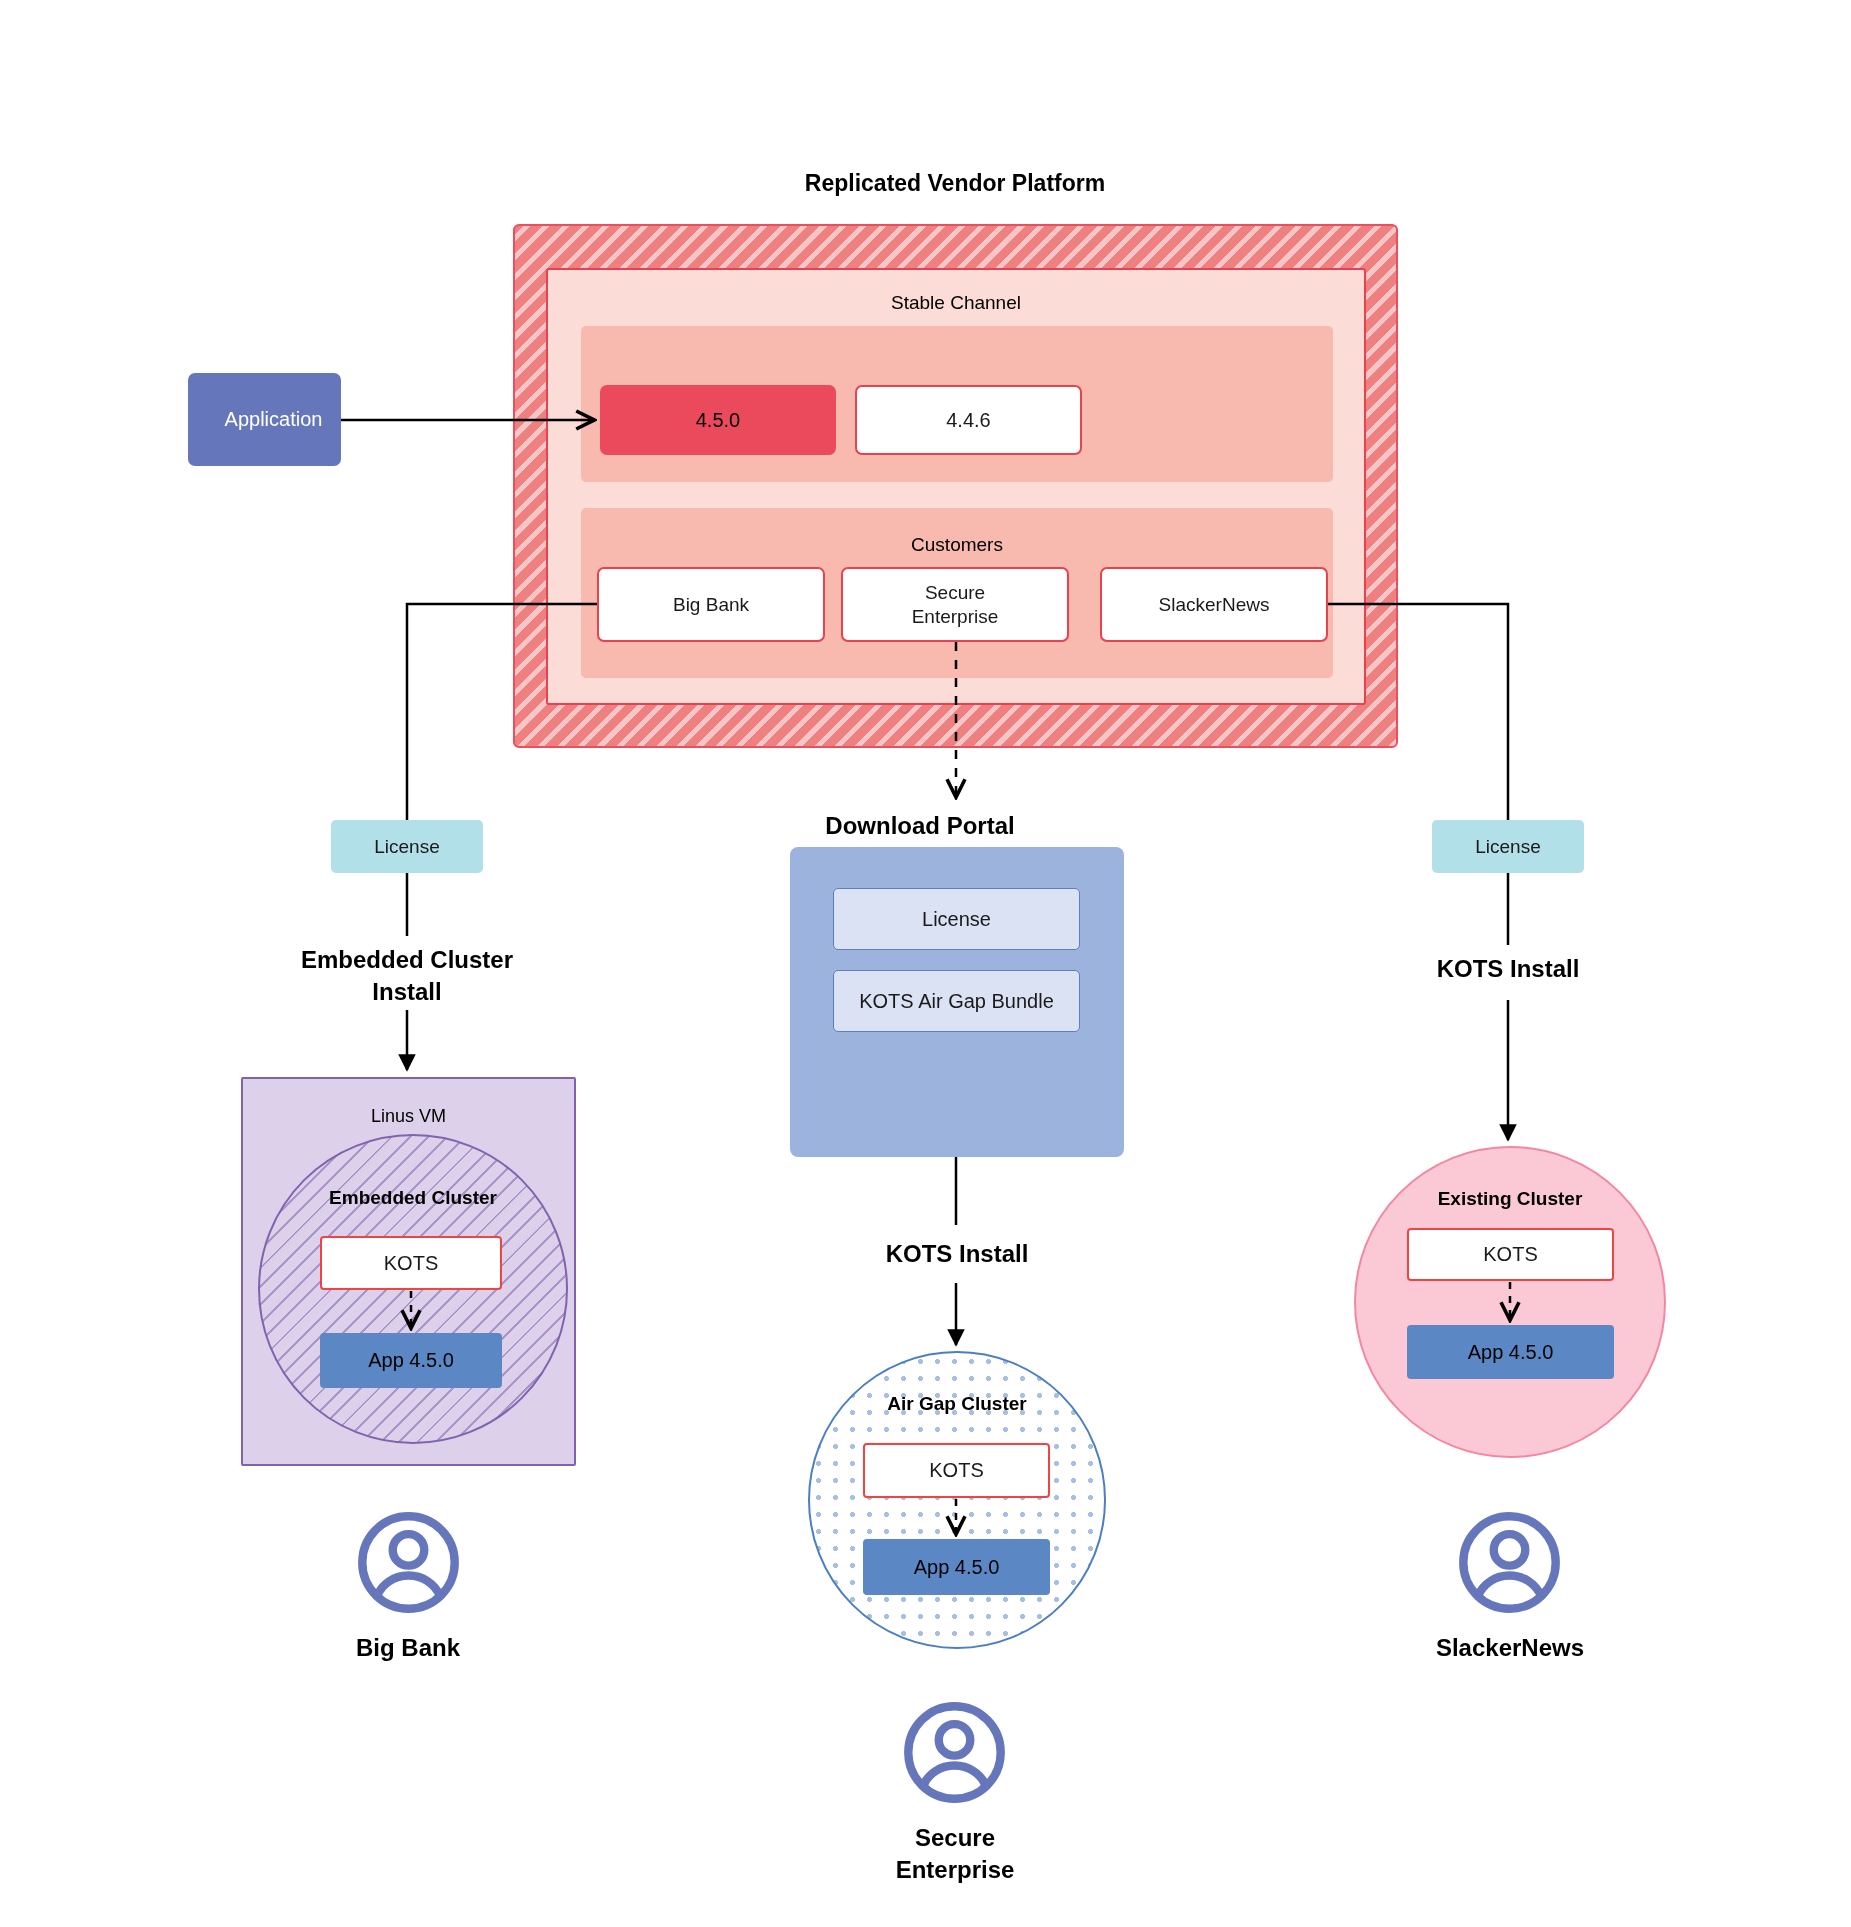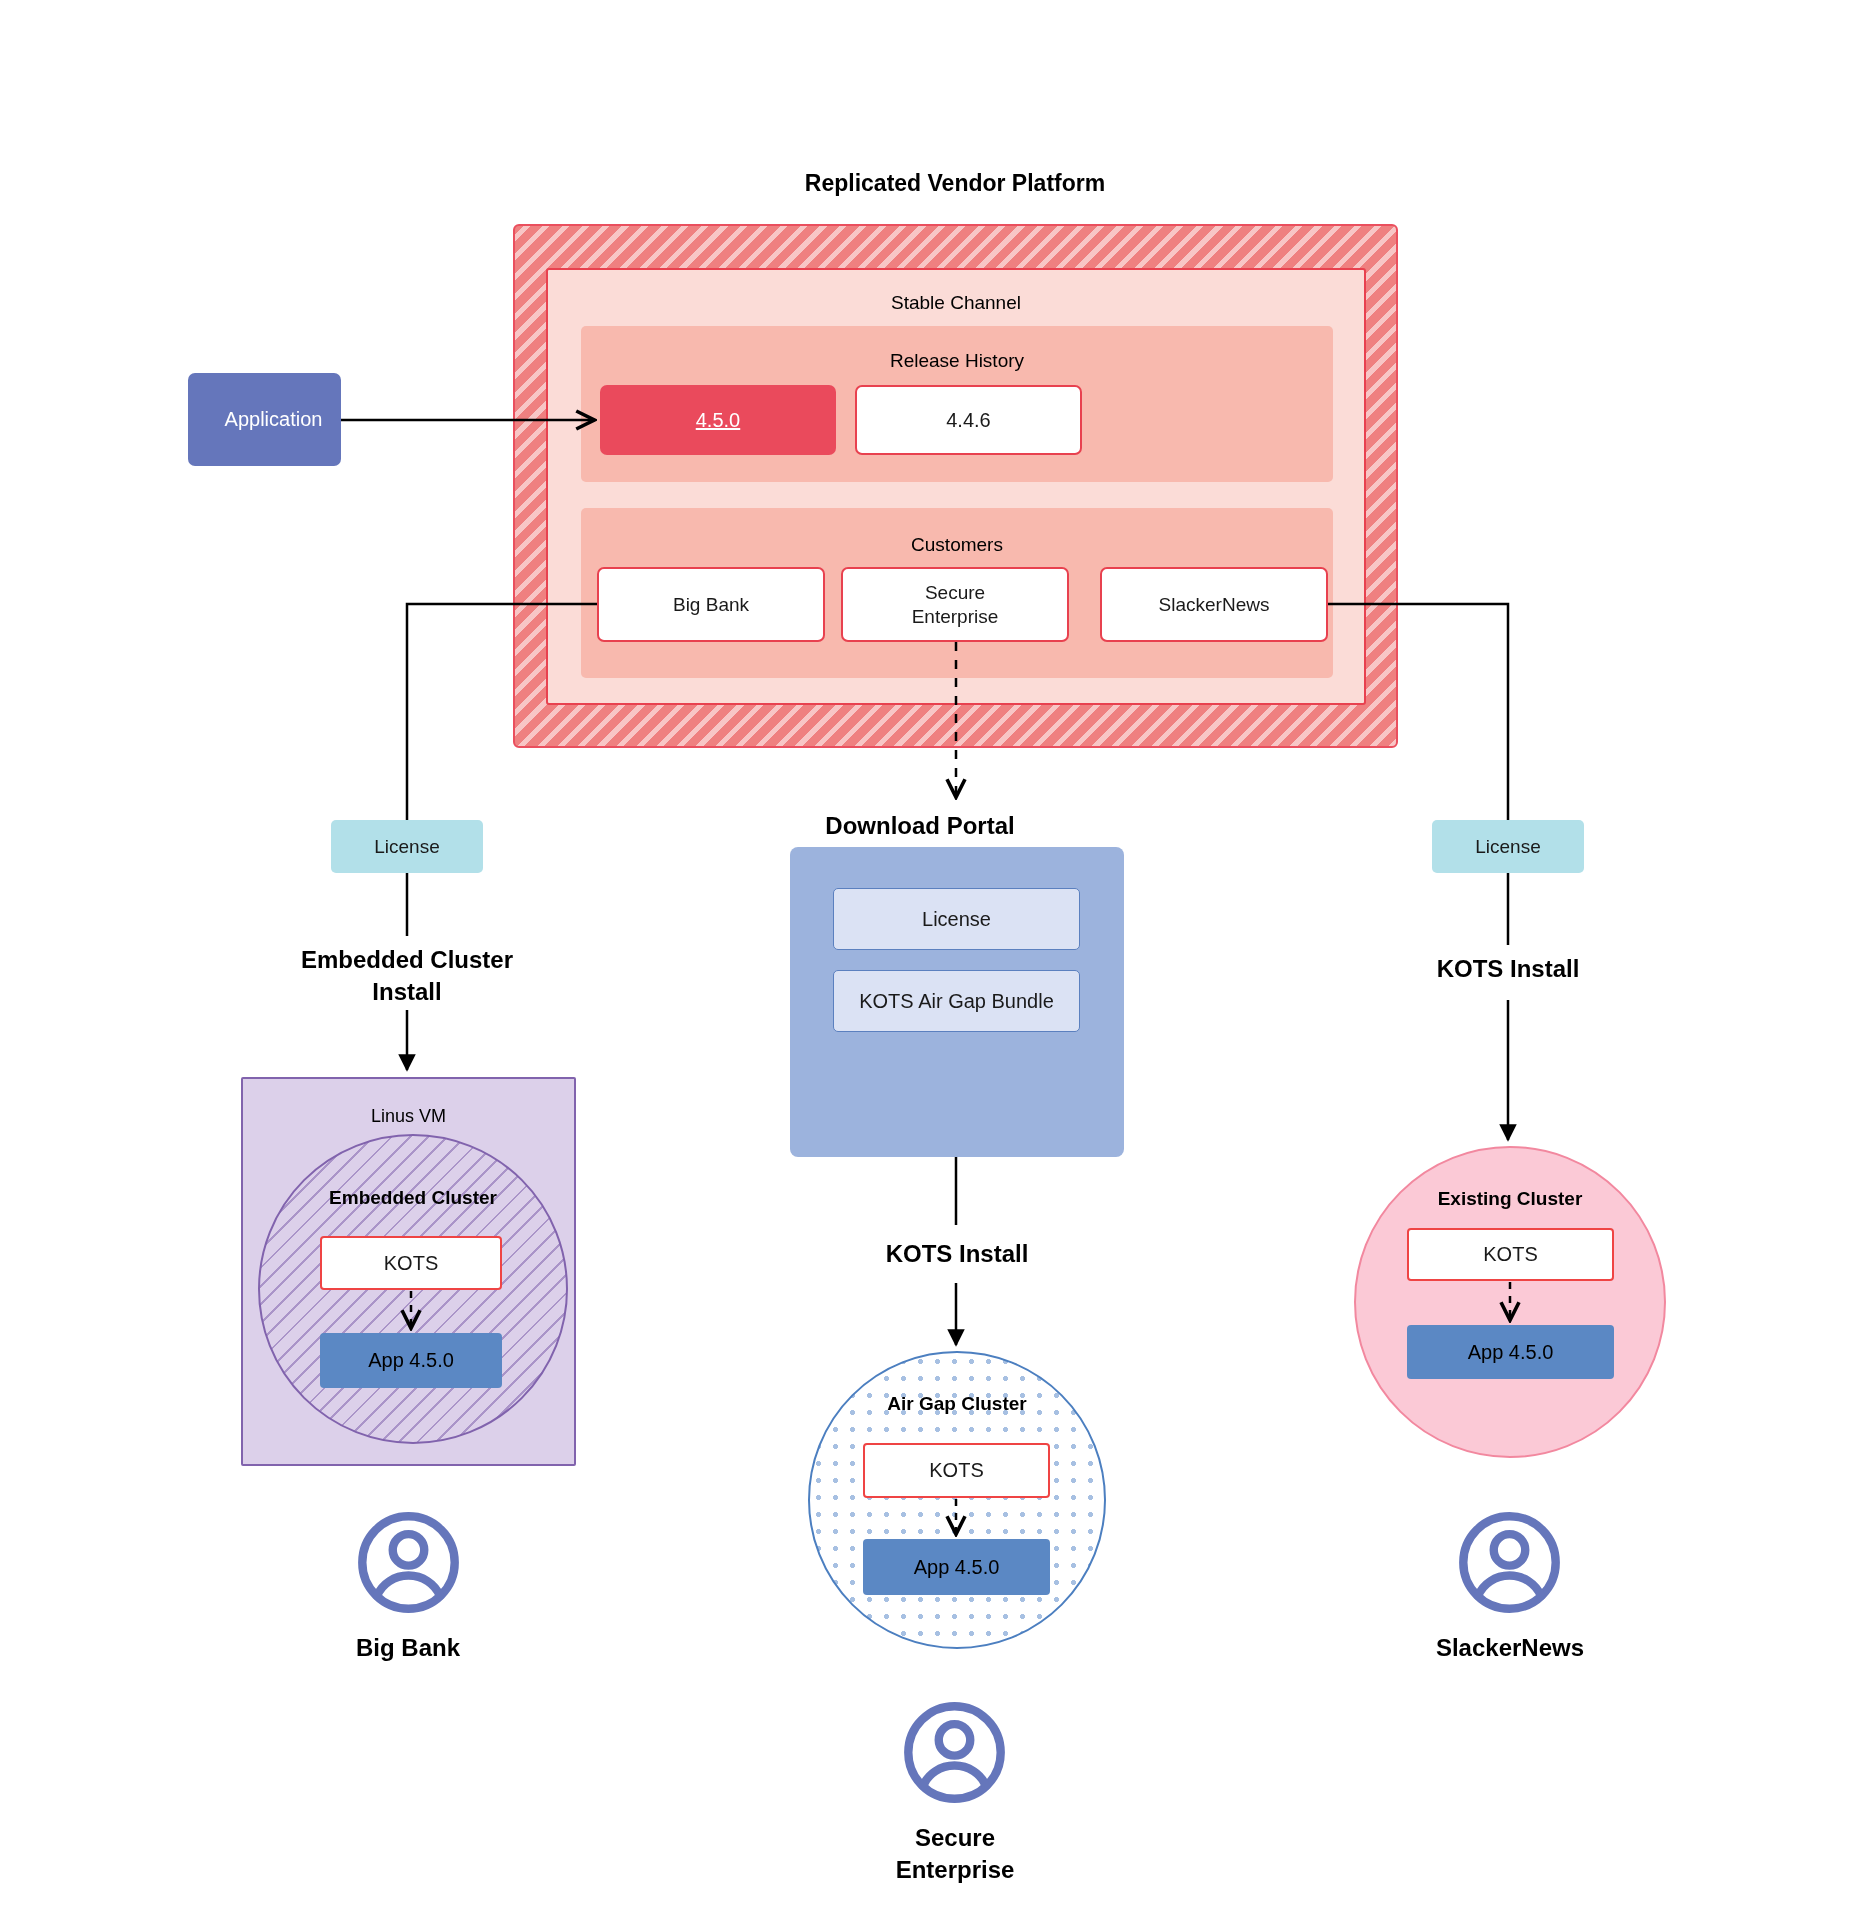--- a/index.html
+++ b/index.html
@@ -56,21 +56,21 @@
     border-radius: 3px;
   }
   .inner-panel {
     background: #f8b9ae;
     border-radius: 5px;
   }
   .rel-current {
     background: #ea4a5c;
     border-radius: 7px;
   }
-  .rel-current .box-text { color: #ffffff; text-decoration: underline; }
+  .rel-current .box-text { color: #000000; }
   .rel-old {
     background: #ffffff;
     border: 2px solid #e8414f;
     border-radius: 7px;
   }
   .customer-chip {
     background: #ffffff;
     border: 2px solid #e8414f;
     border-radius: 7px;
   }
@@ -158,21 +158,20 @@
 <div id="stage">
 
   <div class="lbl title-main" style="left:512px; top:168px; width:886px;">Replicated Vendor Platform</div>
 
   <div class="abs platform-outer" style="left:513px; top:224px; width:885px; height:524px;"></div>
 
   <div class="abs channel-box" style="left:546px; top:268px; width:820px; height:437px;"></div>
   <div class="lbl section-title" style="left:546px; top:290px; width:820px;">Stable Channel</div>
 
   <div class="abs inner-panel" style="left:581px; top:326px; width:752px; height:156px;"></div>
-  <div class="lbl section-title" style="left:581px; top:348px; width:752px;">Release History</div>
 
   <div class="abs rel-current" style="left:600px; top:385px; width:236px; height:70px;">
     <div class="centertext box-text">4.5.0</div>
   </div>
   <div class="abs rel-old" style="left:855px; top:385px; width:227px; height:70px;">
     <div class="centertext box-text">4.4.6</div>
   </div>
 
   <div class="abs inner-panel" style="left:581px; top:508px; width:752px; height:170px;"></div>
   <div class="lbl section-title" style="left:581px; top:532px; width:752px;">Customers</div>

